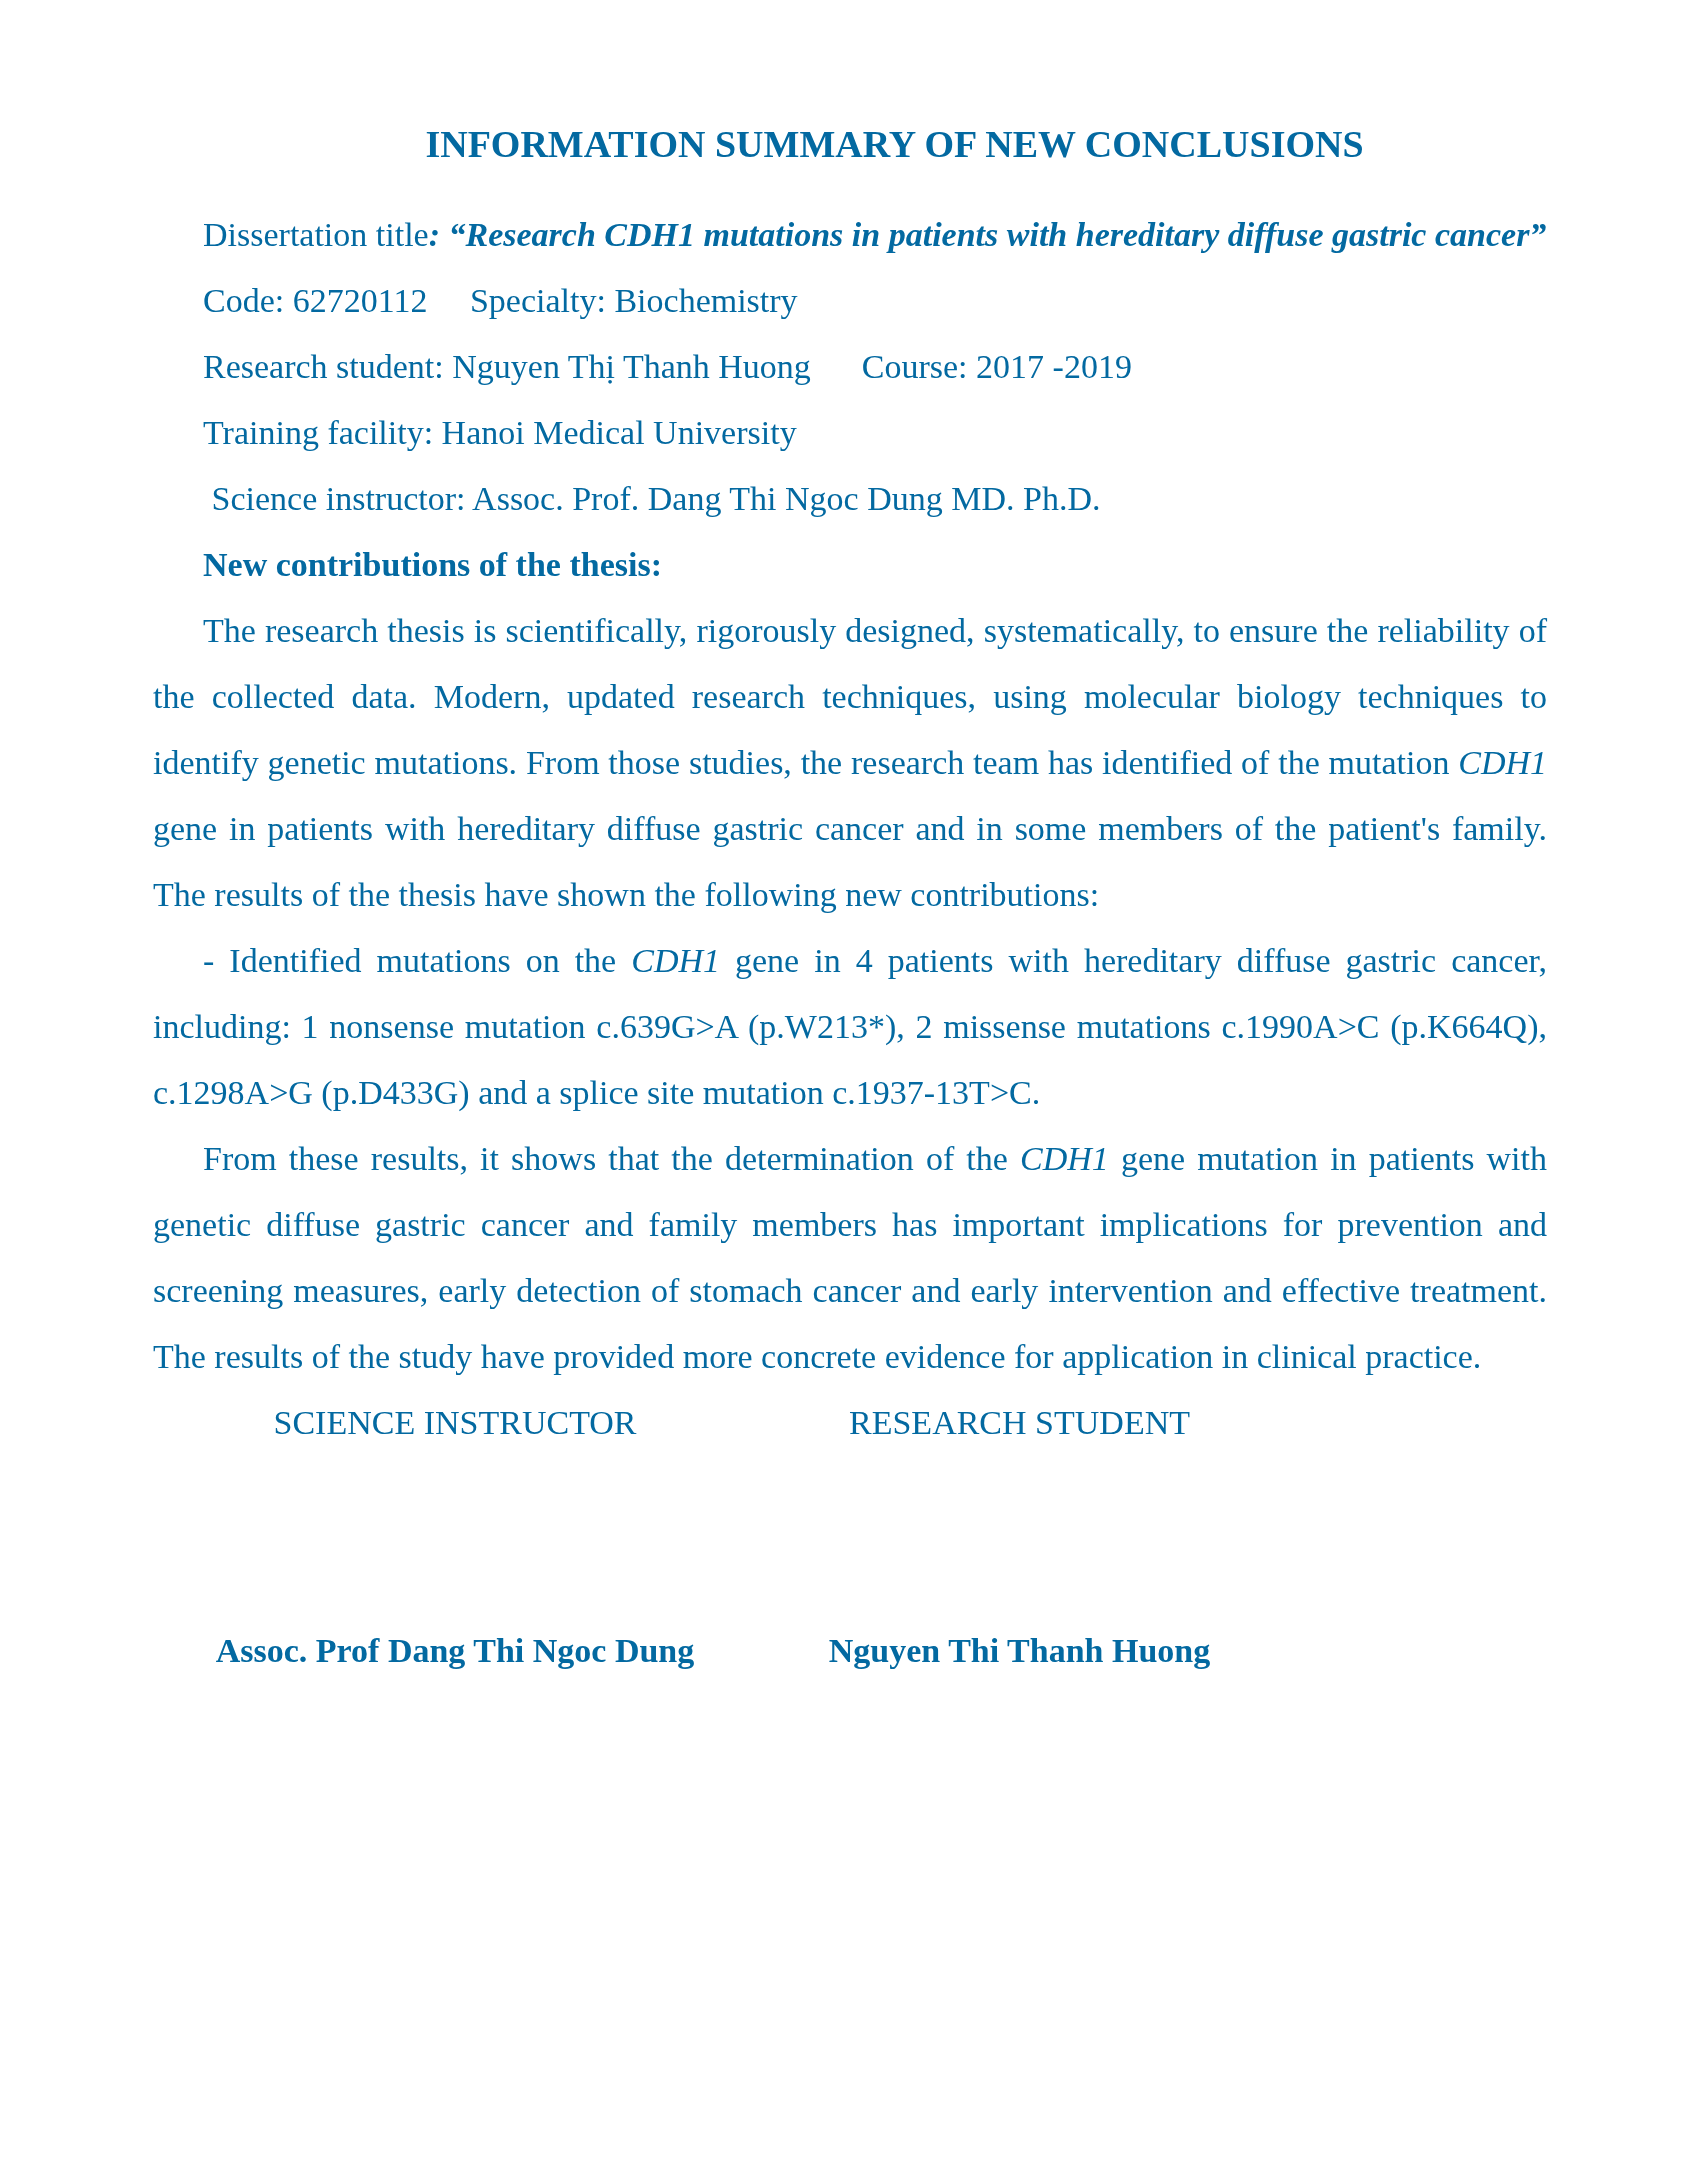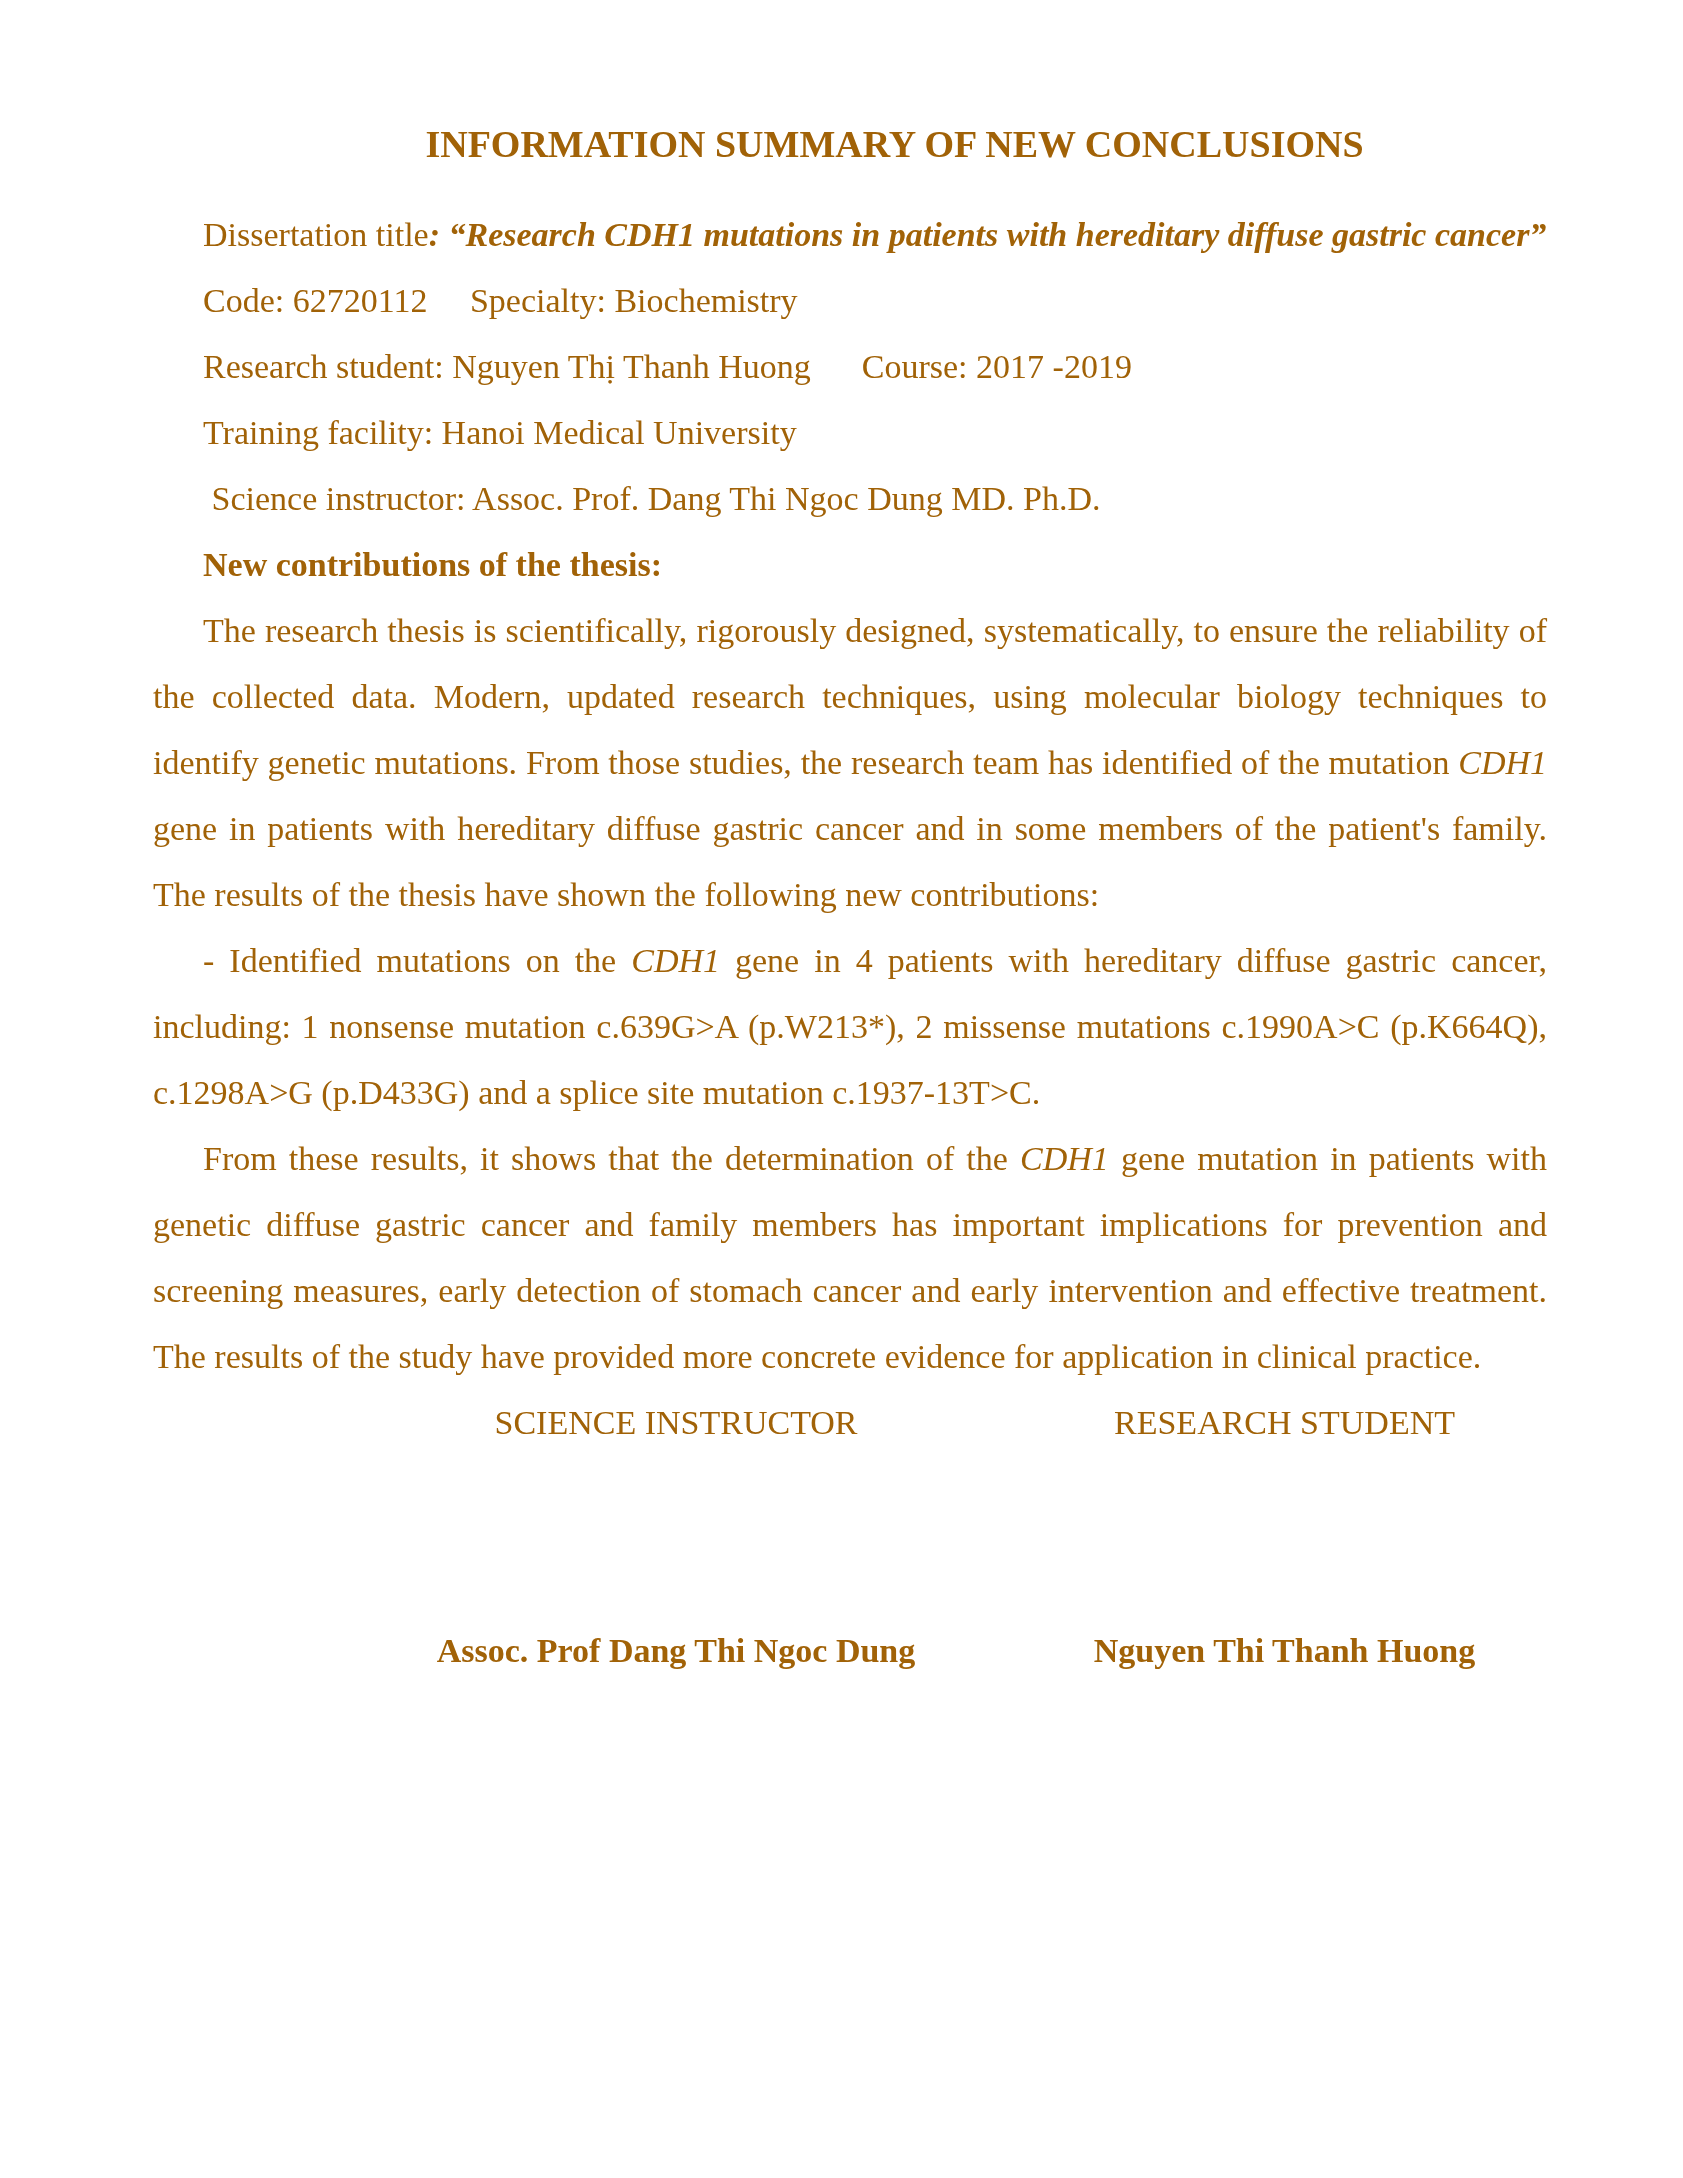--- a/index.html
+++ b/index.html
@@ -1,21 +1,21 @@
 <!DOCTYPE html>
 <html><head>
 <meta charset="utf-8">
 <style>
   html, body { margin: 0; padding: 0; background: #ffffff; }
   .page {
     position: relative;
     width: 1683px;
     height: 2178px;
     background: #ffffff;
-    color: #a16207;
+    color: #0369a1;
     font-family: "Liberation Serif", "DejaVu Serif", serif;
     font-size: 34px;
     box-sizing: border-box;
     padding: 111px 136px 0 153px;
     overflow: hidden;
   }
   .doc-title {
     text-align: center;
     font-weight: bold;
     font-size: 38px;
@@ -34,23 +34,22 @@
     text-indent: 50px;
     line-height: 66px;
   }
   .section-heading {
     font-weight: bold;
     text-indent: 50px;
     line-height: 66px;
   }
   .sig-row {
     display: flex;
-    justify-content: flex-end;
+    justify-content: flex-start;
     line-height: 66px;
-    gap: 44px;
   }
   .sig-cell-left  { width: 604px; text-align: center; }
   .sig-cell-right { width: 525px; text-align: center; }
   .sig-names { margin-top: 162px; font-weight: bold; }
 </style>
 </head>
 <body>
 
 <div class="page">
 

